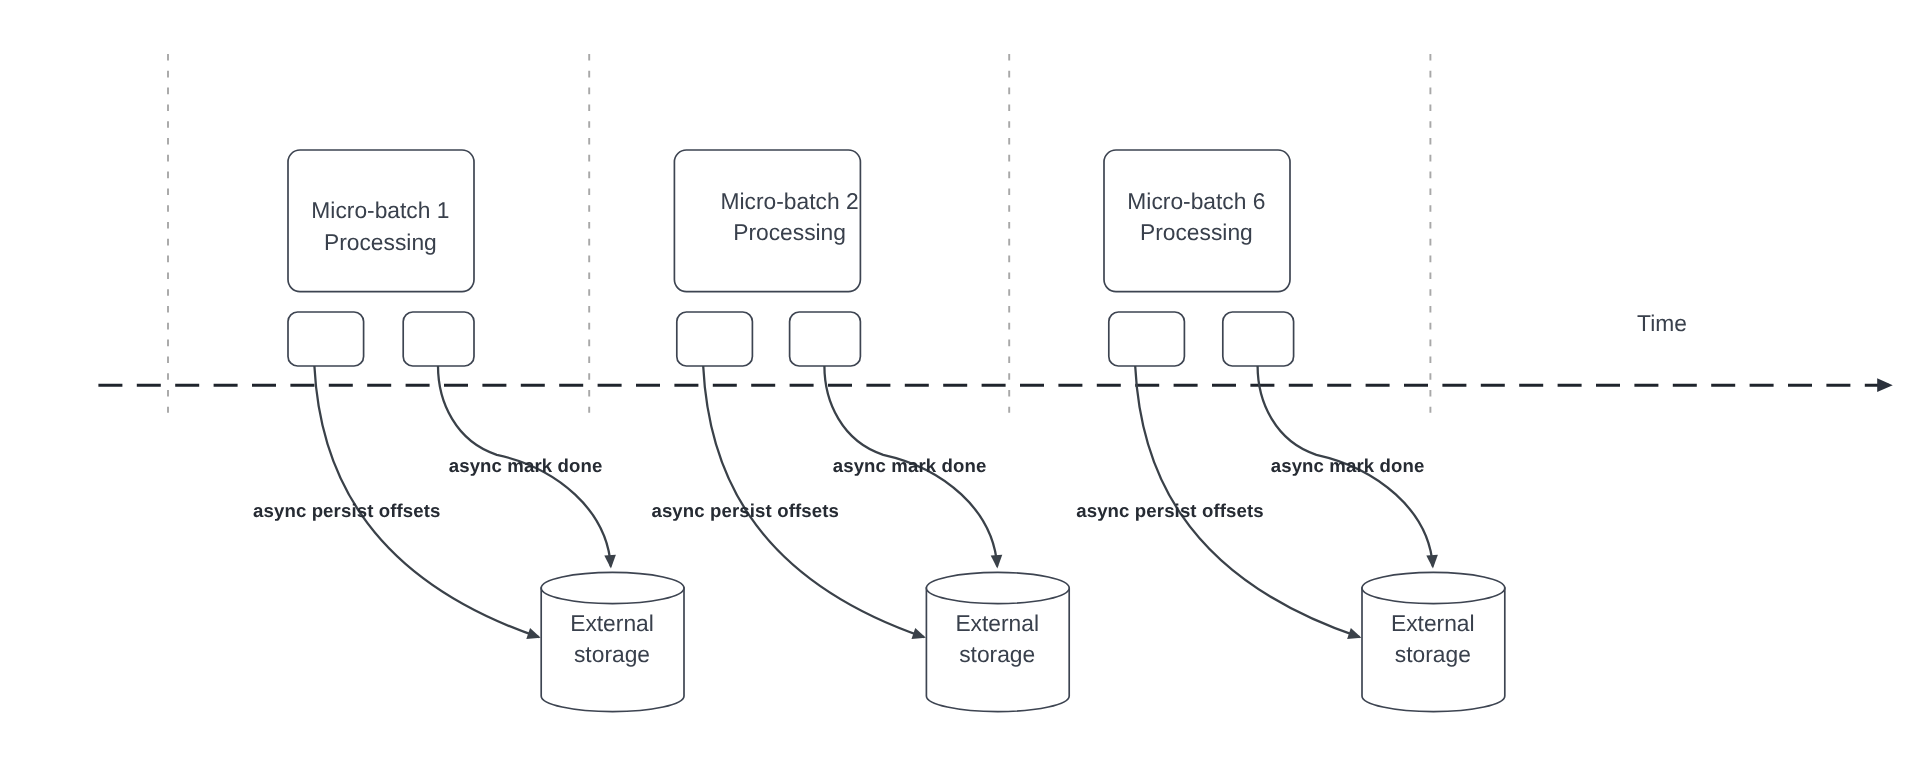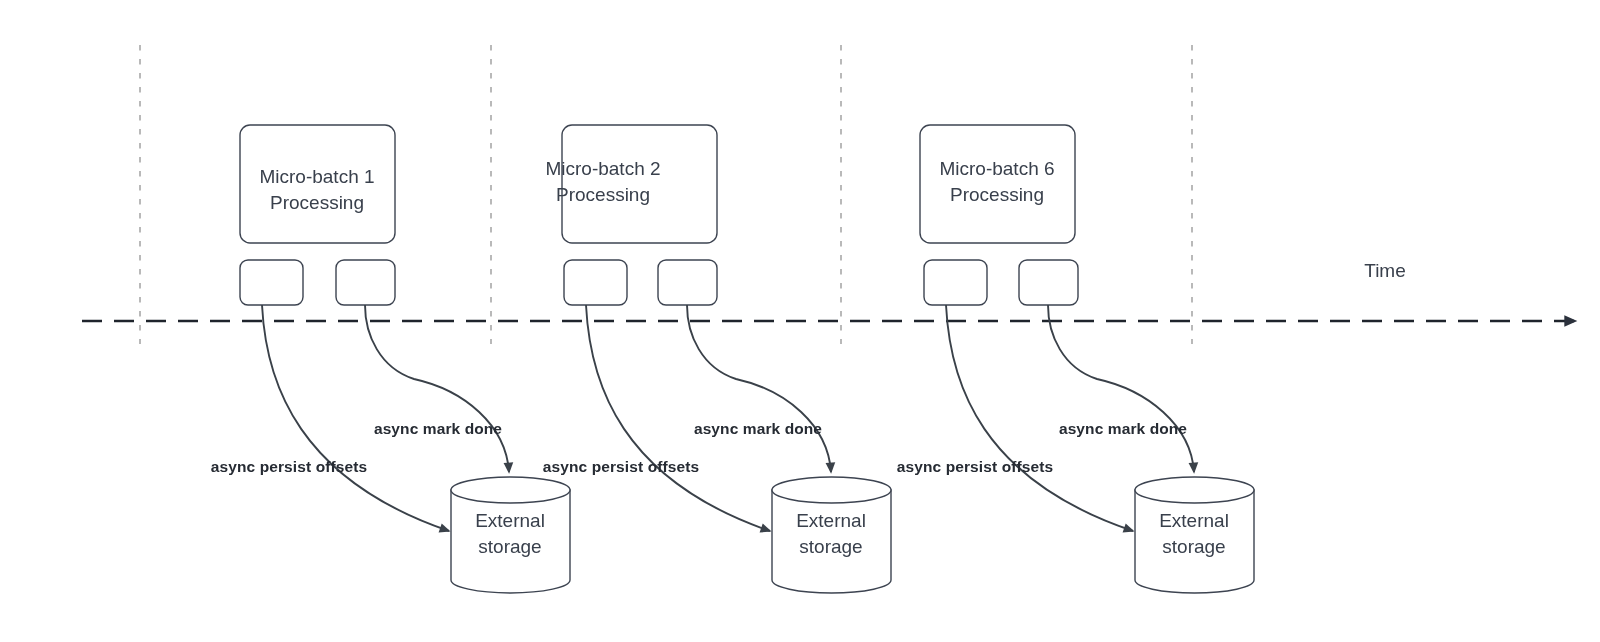--- a/index.html
+++ b/index.html
@@ -18,21 +18,20 @@
     text-align: center;
     color: #39404c;
     white-space: nowrap;
   }
   .shape-title { font-size: 19px; line-height: 26px; }
   .async-lbl {
     font-size: 15.5px;
     font-weight: bold;
     color: #262b33;
     letter-spacing: 0.1px;
-    margin-top: 40px;
   }
   .time-lbl { font-size: 19px; color: #39404c; }
 </style>
 </head>
 <body>
 
 <div class="canvas">
 
   <svg width="1600" height="642" viewBox="0 0 1600 642">
     <defs>
@@ -96,21 +95,21 @@
     <div>Micro-batch 1</div>
     <div>Processing</div>
   </div>
   <div class="lbl async-lbl" style="left:289px; top:418px;">async persist offsets</div>
   <div class="lbl async-lbl" style="left:438px; top:380px;">async mark done</div>
   <div class="lbl shape-title" style="left:510px; top:508px;">
     <div>External</div>
     <div>storage</div>
   </div>
 
-  <div class="lbl shape-title" style="left:603px; top:156px;">
+  <div class="lbl shape-title" style="left:658px; top:156px;">
     <div>Micro-batch 2</div>
     <div>Processing</div>
   </div>
   <div class="lbl async-lbl" style="left:621px; top:418px;">async persist offsets</div>
   <div class="lbl async-lbl" style="left:758px; top:380px;">async mark done</div>
   <div class="lbl shape-title" style="left:831px; top:508px;">
     <div>External</div>
     <div>storage</div>
   </div>
 

